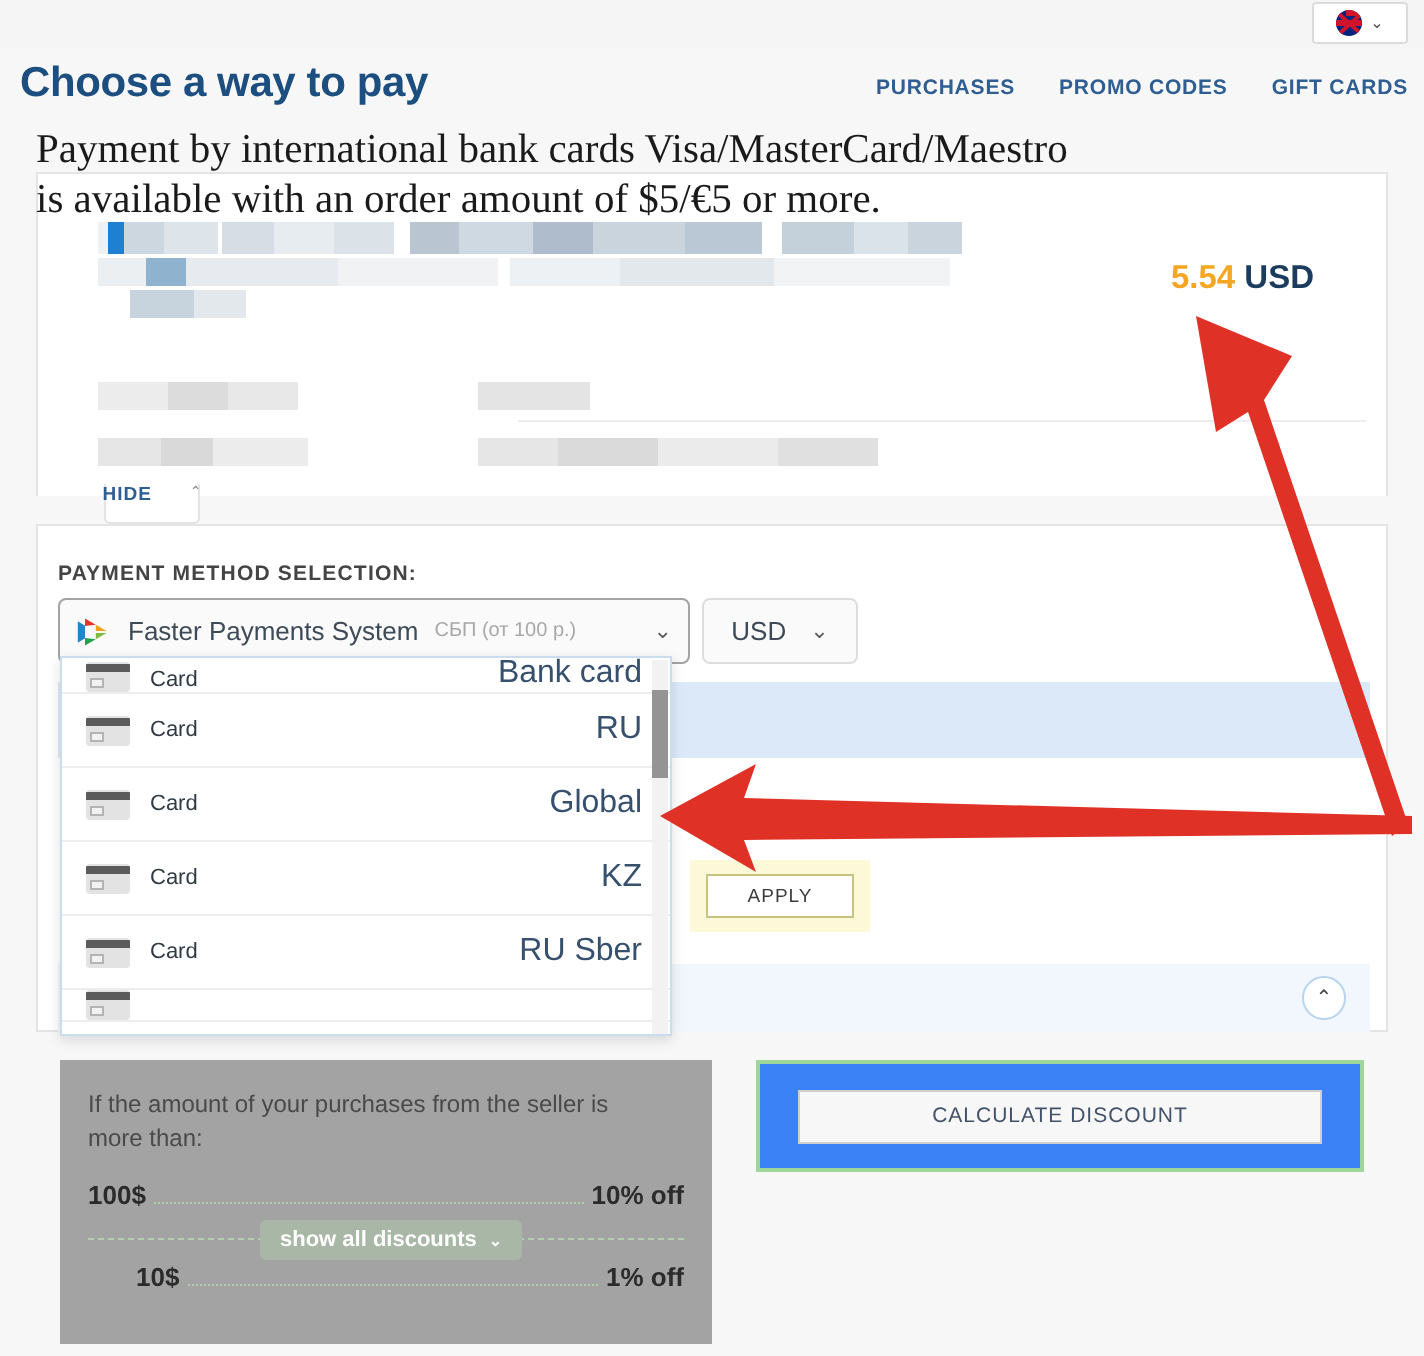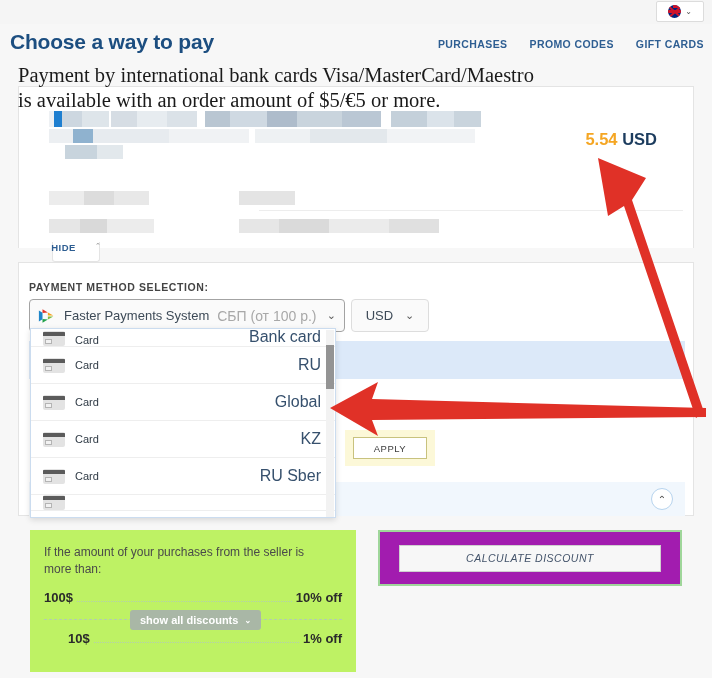--- a/index.html
+++ b/index.html
@@ -222,21 +222,21 @@
     border-radius: 4px;
     display: flex;
     align-items: center;
     box-sizing: border-box;
     padding: 0 8px;
     gap: 8px;
     z-index: 9;
   }
   .sbp-icon { width: 18px; height: 18px; position: relative; flex: none; }
   .method-name { font-size: 13px; color: #3d4a57; white-space: nowrap; }
-  .method-sub  { font-size: 14px; color: #a8a8a8; white-space: nowrap; }
+  .method-sub  { font-size: 10px; color: #a8a8a8; white-space: nowrap; }
   .method-caret { margin-left: auto; font-size: 11px; color: #5a5a5a; }
 
   
   .cur-select {
     position: absolute;
     left: 332px; top: 36px;
     width: 78px; height: 33px;
     background: #fafafa;
     border: 1px solid #dddddd;
     border-radius: 4px;
@@ -365,21 +365,21 @@
     right: 1px; top: 16px;
     width: 8px; height: 44px;
     background: #949494;
   }
 
   
   .discount-green {
     position: absolute;
     left: 30px; top: 530px;
     width: 326px; height: 142px;
-    background: #bef264;
+    background: #a3a3a3;
     padding: 14px 14px 0 14px;
     box-sizing: border-box;
   }
   .dg-title {
     font-size: 12px;
     color: #4a4a4a;
     line-height: 17px;
     max-width: 290px;
   }
   .dg-row {
@@ -418,27 +418,26 @@
     position: absolute;
     left: 14px; top: 89px;
     width: 298px;
     border-top: 1px dashed #b3cdb0;
   }
 
   .discount-calc {
     position: absolute;
     left: 378px; top: 530px;
     width: 304px; height: 56px;
-    background: #a21caf;
+    background: #3b82f6;
     border: 2px solid #9fd69a;
     box-sizing: border-box;
     display: flex;
     align-items: center;
     justify-content: center;
-    font-style: italic;
   }
   .calc-btn {
     width: 262px; height: 27px;
     background: #f7f7f7;
     border: 1px solid #cfcfcf;
     display: flex;
     align-items: center;
     justify-content: center;
     font-size: 10.5px;
     letter-spacing: .5px;

